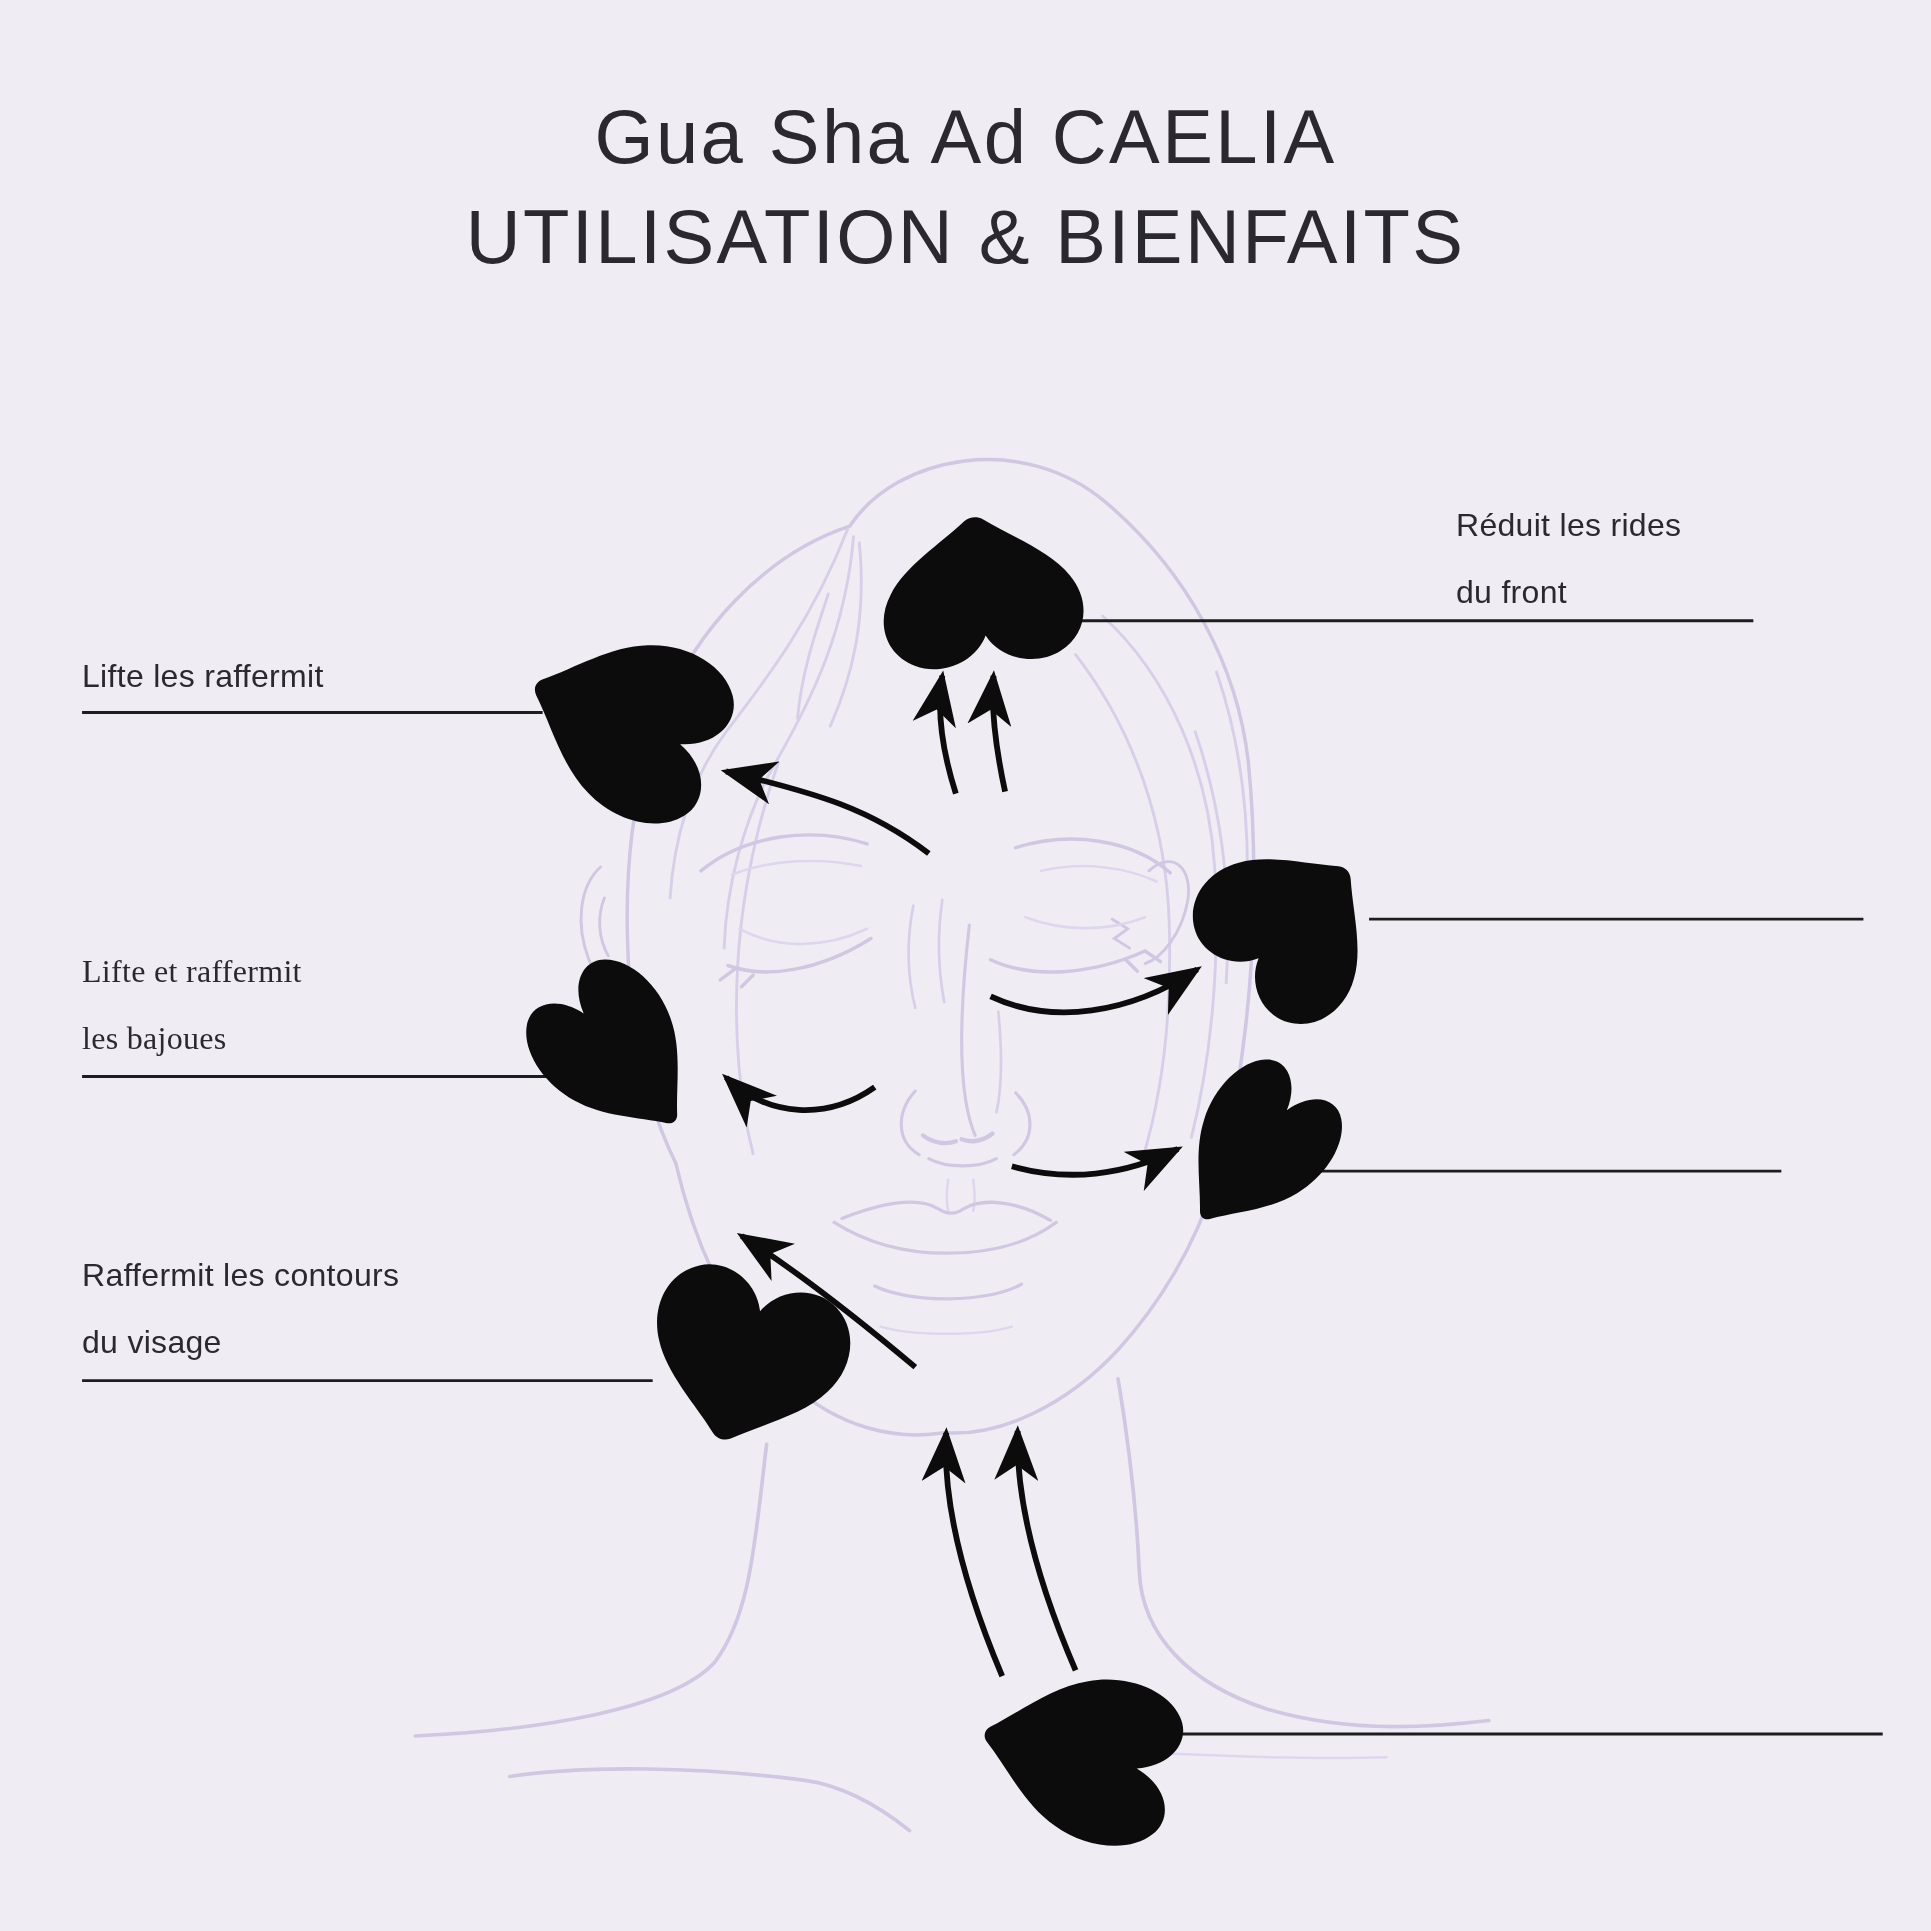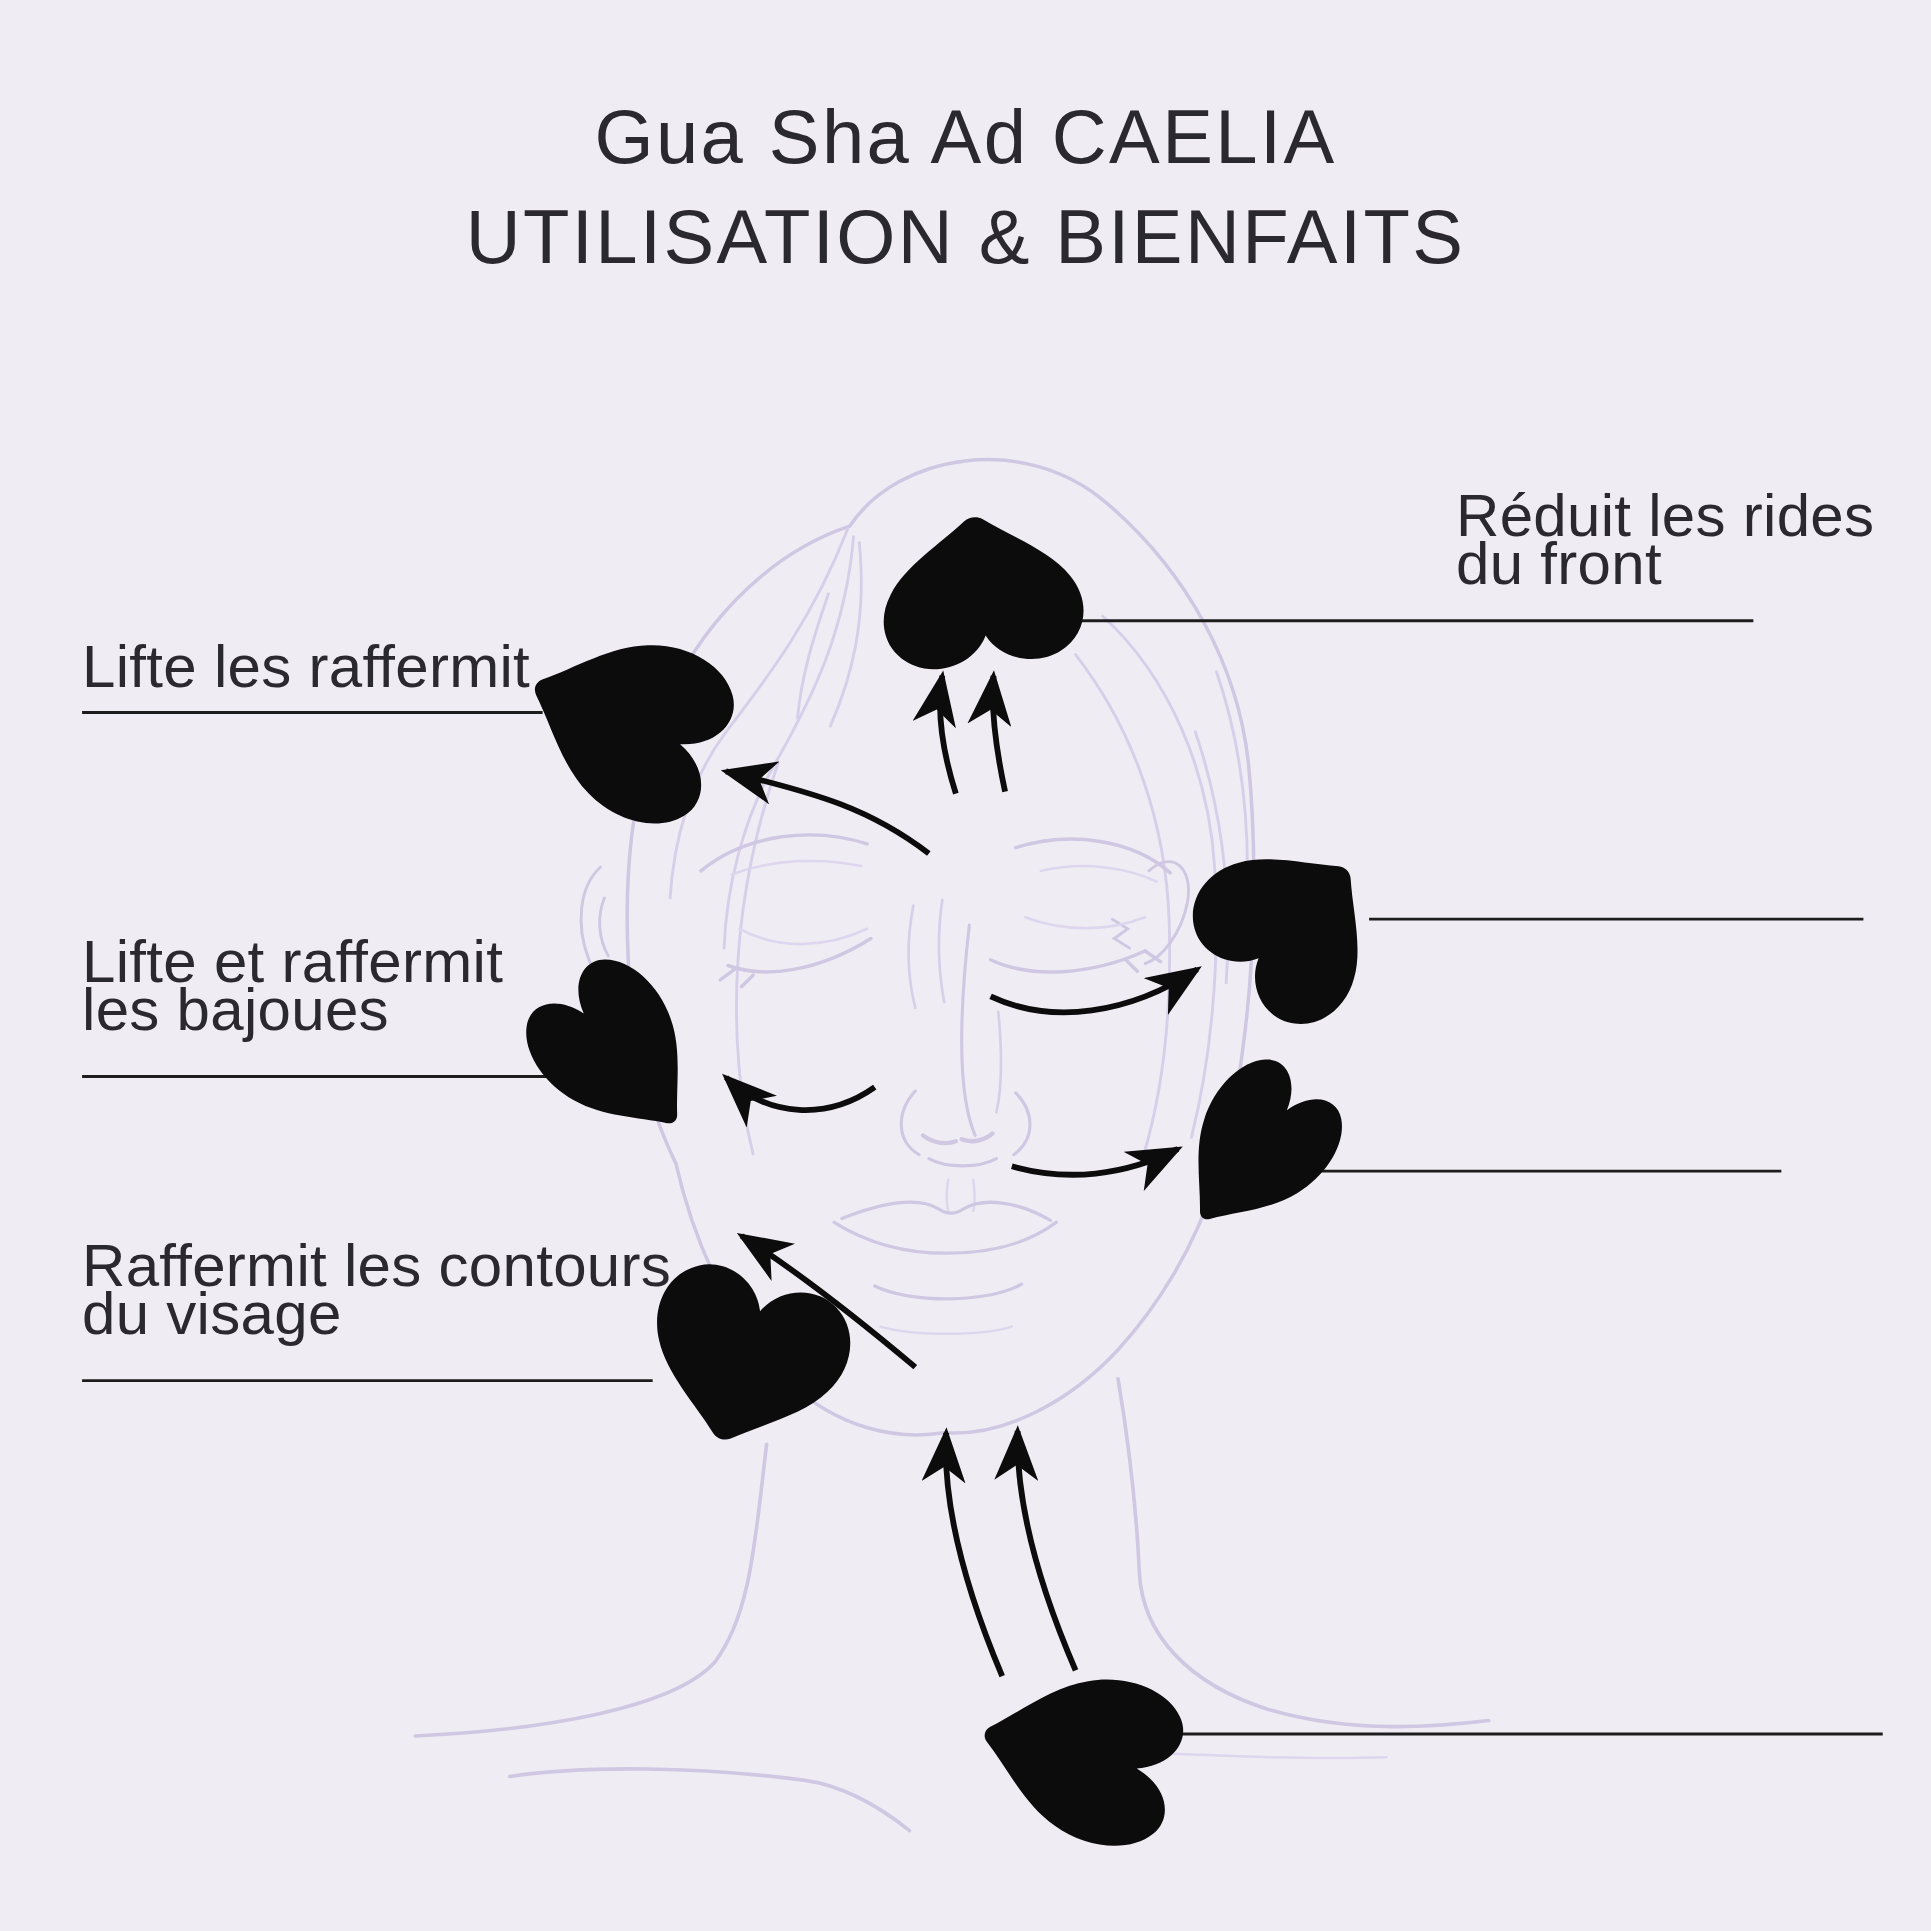--- a/index.html
+++ b/index.html
@@ -9,21 +9,21 @@
     font-family:"Liberation Sans",sans-serif;
     color:var(--ink,#2b2930);
   }
   .canvas svg.art{position:absolute;left:0;top:0;width:1931px;height:1931px;}
   .title{
     position:absolute;top:87px;left:0;width:1931px;margin:0;
     text-align:center;font-weight:400;font-size:76px;line-height:100px;
     letter-spacing:2.4px;white-space:pre-line;color:var(--ink,#2b2930);
   }
   .label{
-    position:absolute;font-size:60px;line-height:48px;letter-spacing:0.3px;
+    position:absolute;font-size:32px;line-height:67px;letter-spacing:0.3px;
     white-space:pre-line;color:var(--ink,#2b2930);
   }
 </style>
 </head>
 <body>
 
 <div class="canvas">
 
   <svg class="art" viewBox="0 0 2000 2000" xmlns="http://www.w3.org/2000/svg">
     <defs>
@@ -146,18 +146,18 @@
       <use href="#guasha" transform="translate(1118,1818) rotate(103) scale(0.80,1.05)"></use>
     </g>
   </svg>
 
   <h1 class="title">Gua Sha Ad CAELIA
 UTILISATION &amp; BIENFAITS</h1>
 
   <div class="label" style="left:1456px;top:492px;">Réduit les rides
 du front</div>
   <div class="label" style="left:82px;top:643px;">Lifte les raffermit</div>
-  <div class="label" style="left:82px;top:938px;">Lifte et raffermit
+  <div class="label" style="left:82px;top:938px;font-family:Liberation Serif, serif;">Lifte et raffermit
 les bajoues</div>
   <div class="label" style="left:82px;top:1242px;">Raffermit les contours
 du visage</div>
 </div>
 
 
 </body></html>

